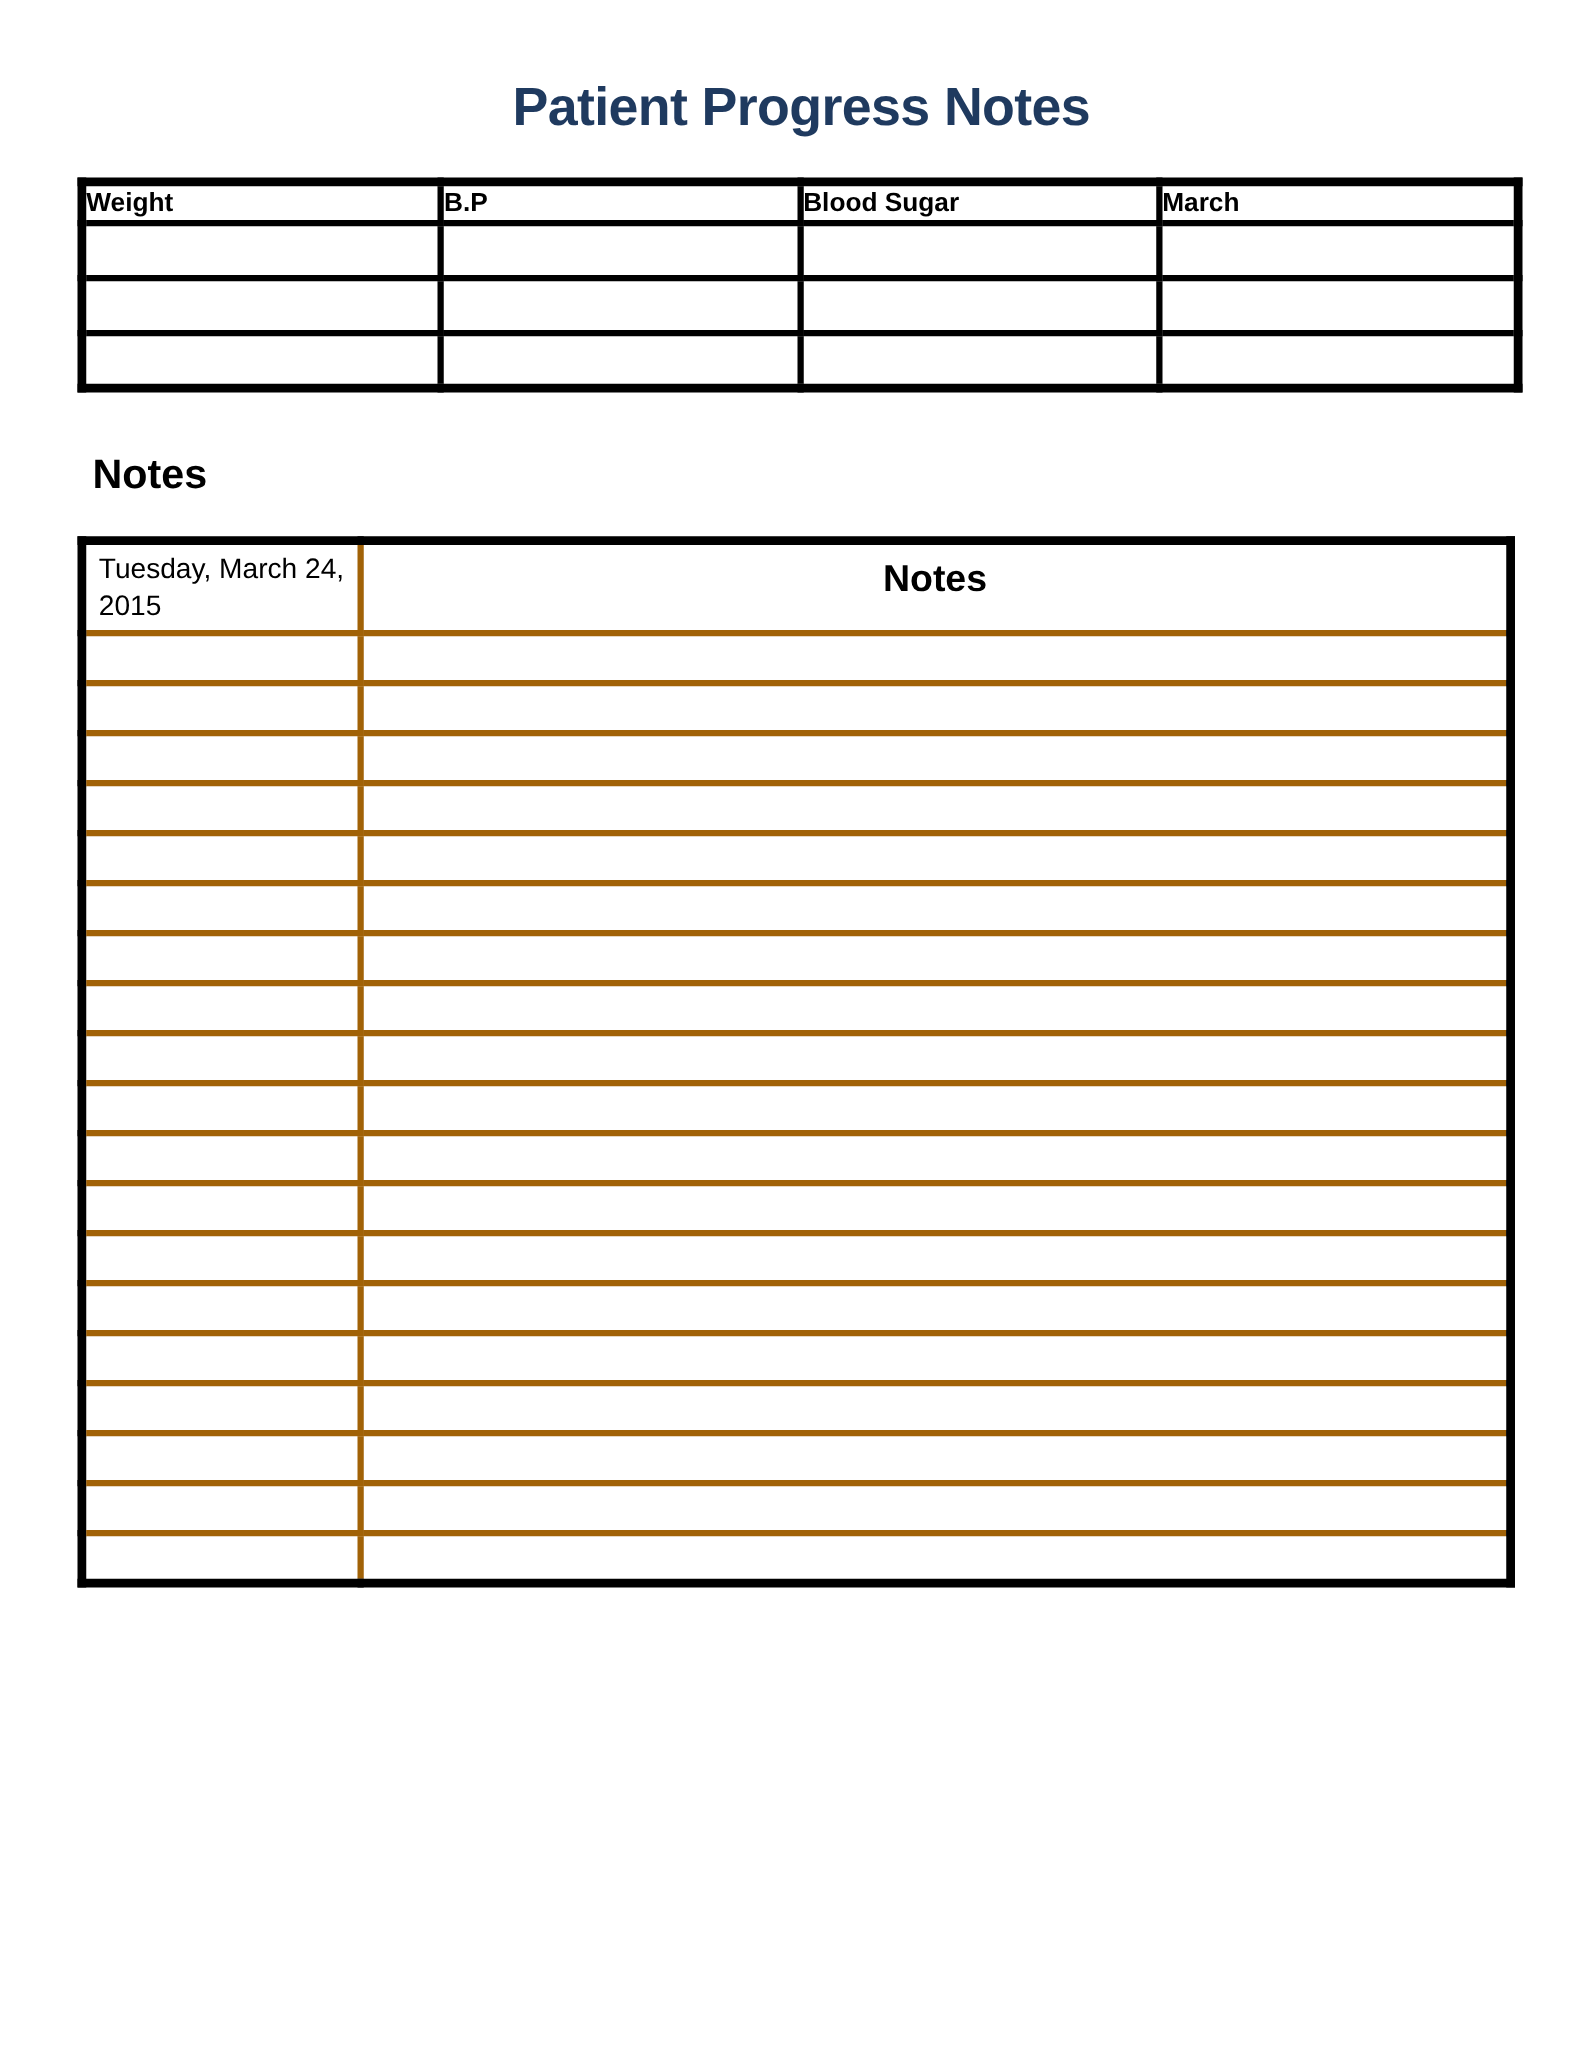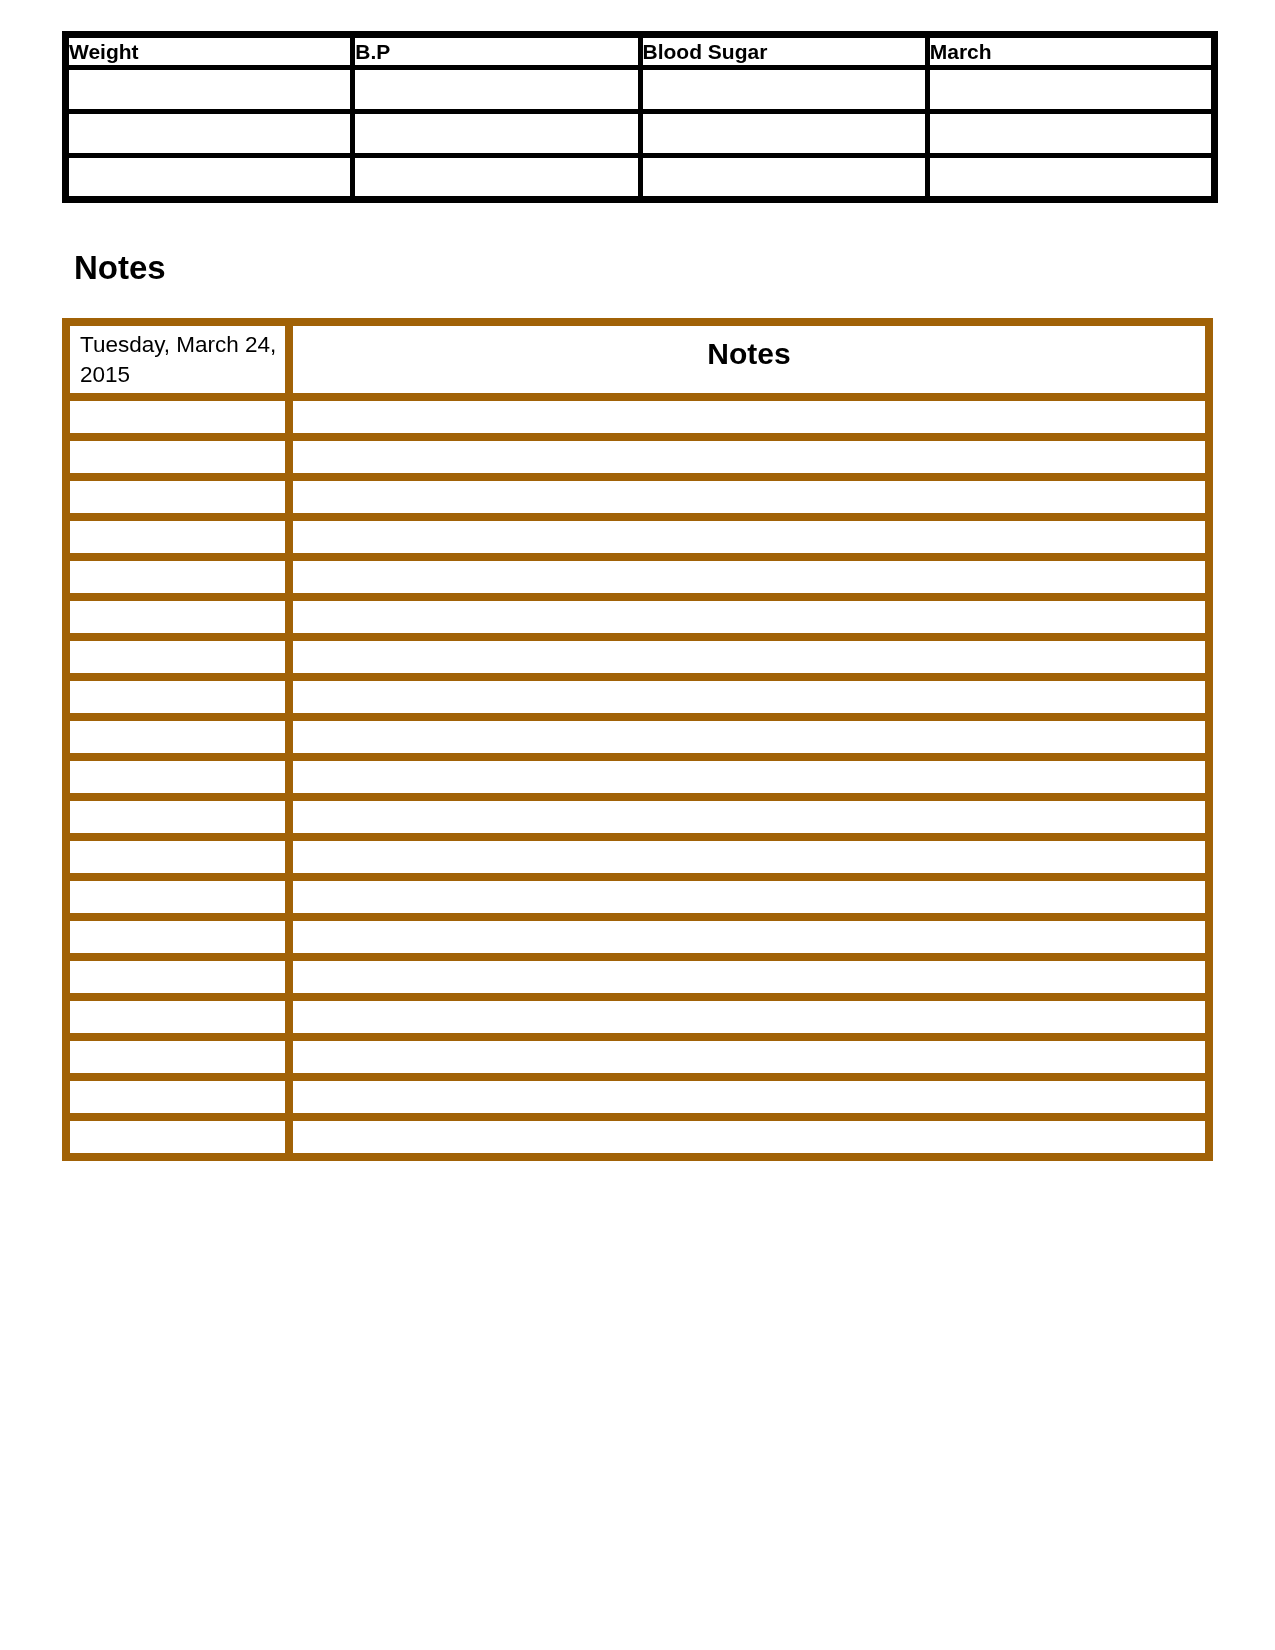--- a/index.html
+++ b/index.html
@@ -85,21 +85,21 @@
   table.notes {
     border-collapse: collapse;
     width: 1143px;
     margin-top: 32px;
     border: 7px solid #000;
     table-layout: fixed;
   }
   table.notes col.c-date { width: 223px; }
   table.notes col.c-note { width: 920px; }
   table.notes td, table.notes th {
-    border: 8px solid #a16207;
+    border: 5px solid #a16207;
     padding: 0;
   }
   table.notes .date-cell {
     height: 57px;
     font-size: 22.5px;
     font-weight: normal;
     text-align: left;
     vertical-align: top;
     padding: 4px 6px 4px 10px;
     line-height: 1.32;
@@ -119,20 +119,21 @@
     font-size: 13.5px;
     color: #1a1a1a;
   }
 </style>
 </head>
 <body>
 
 <div class="page">
   <div class="content">
 
+    <h1 class="doc-title">Patient Progress Notes</h1>
 
 
     <table class="vitals">
       <thead>
         <tr>
           <th>Weight</th>
           <th>B.P</th>
           <th>Blood Sugar</th>
           <th>March</th>
         </tr>

